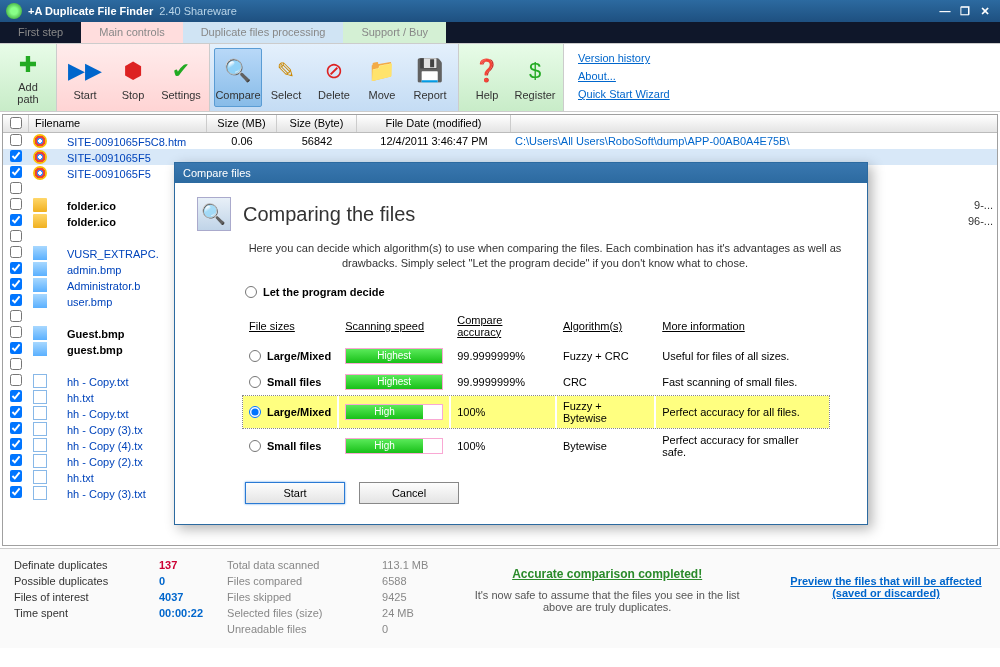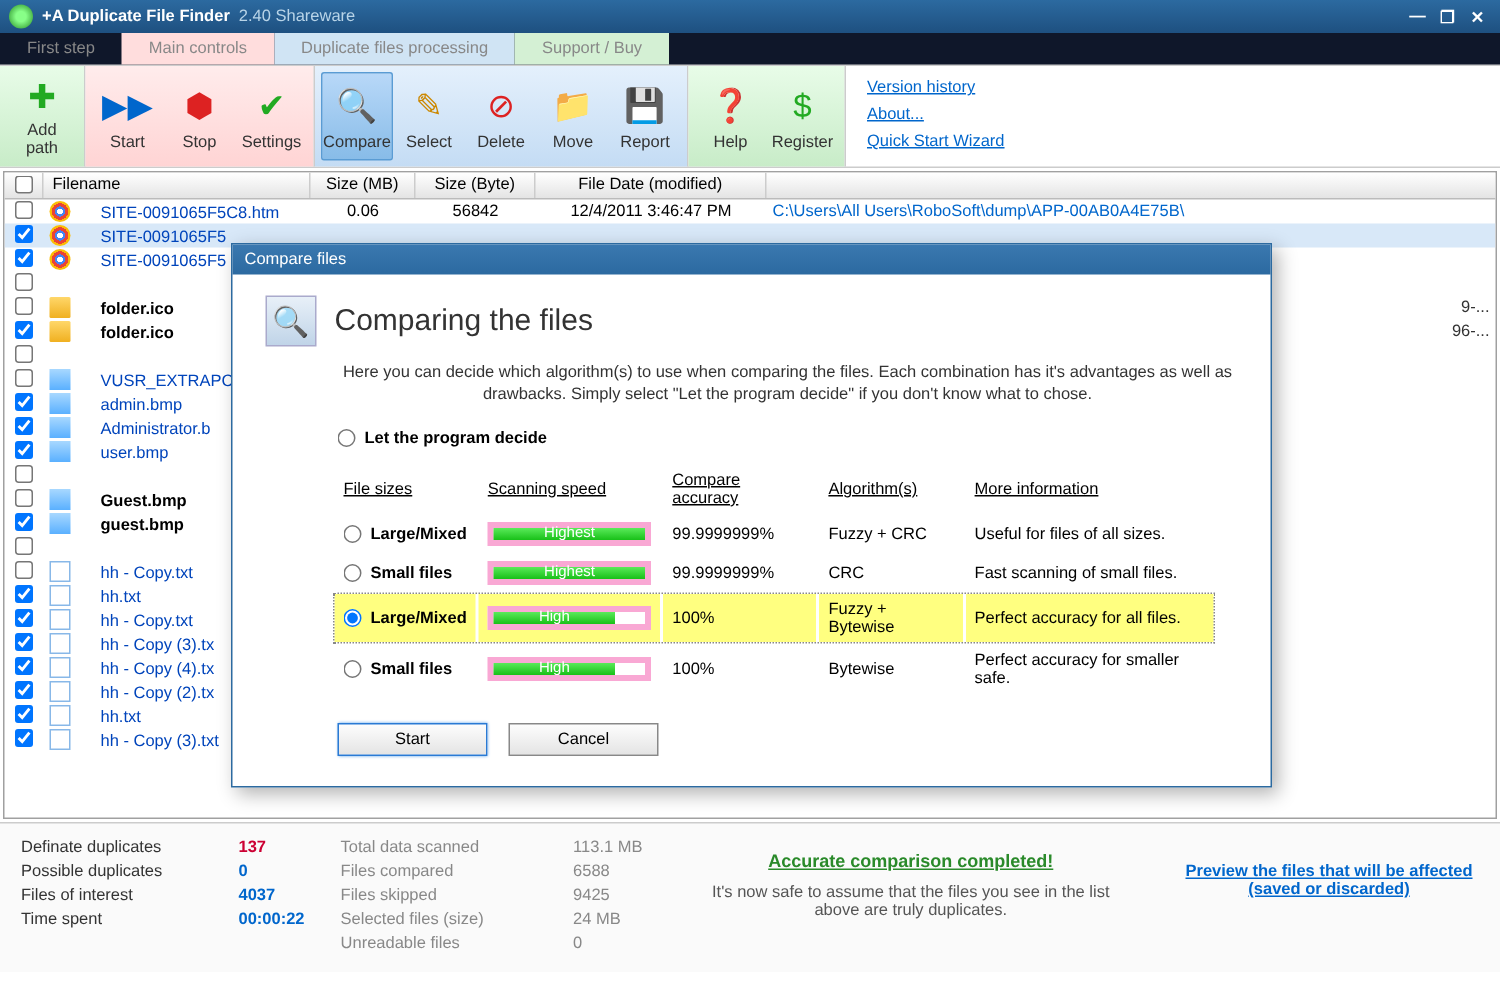--- a/index.html
+++ b/index.html
@@ -68,33 +68,33 @@
 .statrow .svalue { font-weight: bold; margin-left: 25px; }
 .statcol2 .slabel { width: 120px; color: #888; }
 .statcol2 .svalue { color: #888; font-weight: normal; }
 .statcenter { flex: 1; text-align: center; padding: 8px 20px; }
 .statcenter .headline { color: #2a8a2a; font-weight: bold; font-size: 12px; text-decoration: underline; margin-bottom: 8px; }
 .statcenter .subtext { color: #555; }
 .statright { width: 200px; text-align: center; padding-top: 16px; }
 .statright a { color: #0066cc; text-decoration: underline; font-weight: bold; }
 
 
-.dialog { position: absolute; left: 154px; top: 162px; width: 694px; background: #fff; border: 1px solid #2c6aa0; box-shadow: 4px 4px 12px rgba(0,0,0,0.3); z-index: 100; }
+.dialog { position: absolute; left: 174px; top: 162px; width: 694px; background: #fff; border: 1px solid #2c6aa0; box-shadow: 4px 4px 12px rgba(0,0,0,0.3); z-index: 100; }
 .dialog-title { background: linear-gradient(#3a78b0, #2c6aa0); color: #fff; padding: 4px 8px; font-size: 11px; }
 .dialog-body { padding: 14px 22px 20px; }
 .dialog-header { display: flex; align-items: center; gap: 12px; margin-bottom: 10px; }
 .dialog-header .hicon { width: 34px; height: 34px; background: linear-gradient(#e8f0f8,#c0d4e8); border: 1px solid #aac; display: flex; align-items: center; justify-content: center; font-size: 20px; }
 .dialog-header h1 { font-size: 20px; font-weight: normal; color: #333; }
 .dialog-desc { margin: 0 0 14px 48px; color: #333; line-height: 1.4; text-align: center; }
 .radio-main { margin-left: 48px; font-weight: bold; font-size: 12px; display: flex; align-items: center; gap: 6px; margin-bottom: 10px; }
 .algotable { margin-left: 44px; width: 590px; }
 .algotable th { text-align: left; text-decoration: underline; font-weight: normal; padding: 4px 6px; }
 .algotable td { padding: 4px 6px; }
 .algotable tr.sel { background: #ffff80; outline: 1px dotted #888; }
-.speedbar { width: 109px; height: 16px; background: #fff; border: 4px solid #f9a8d4; position: relative; }
+.speedbar { width: 98px; height: 16px; background: #fff; border: 1px solid #f9a8d4; position: relative; }
 .speedbar .fill { height: 100%; background: linear-gradient(#5aea5a, #18c018); display: flex; align-items: center; justify-content: center; color: #fff; font-size: 10px; }
 .dlgbtns { margin: 18px 0 0 48px; display: flex; gap: 14px; }
 .dlgbtns button { width: 100px; height: 22px; background: linear-gradient(#fdfdfd,#e4e4e4); border: 1px solid #888; cursor: pointer; }
 .dlgbtns button.primary { border: 1px solid #2a7ad4; box-shadow: 0 0 2px #5aa0e8; }
 input[type=checkbox] { width: 12px; height: 12px; }
 input[type=radio] { width: 12px; height: 12px; }
 </style>
 </head>
 <body>
 

